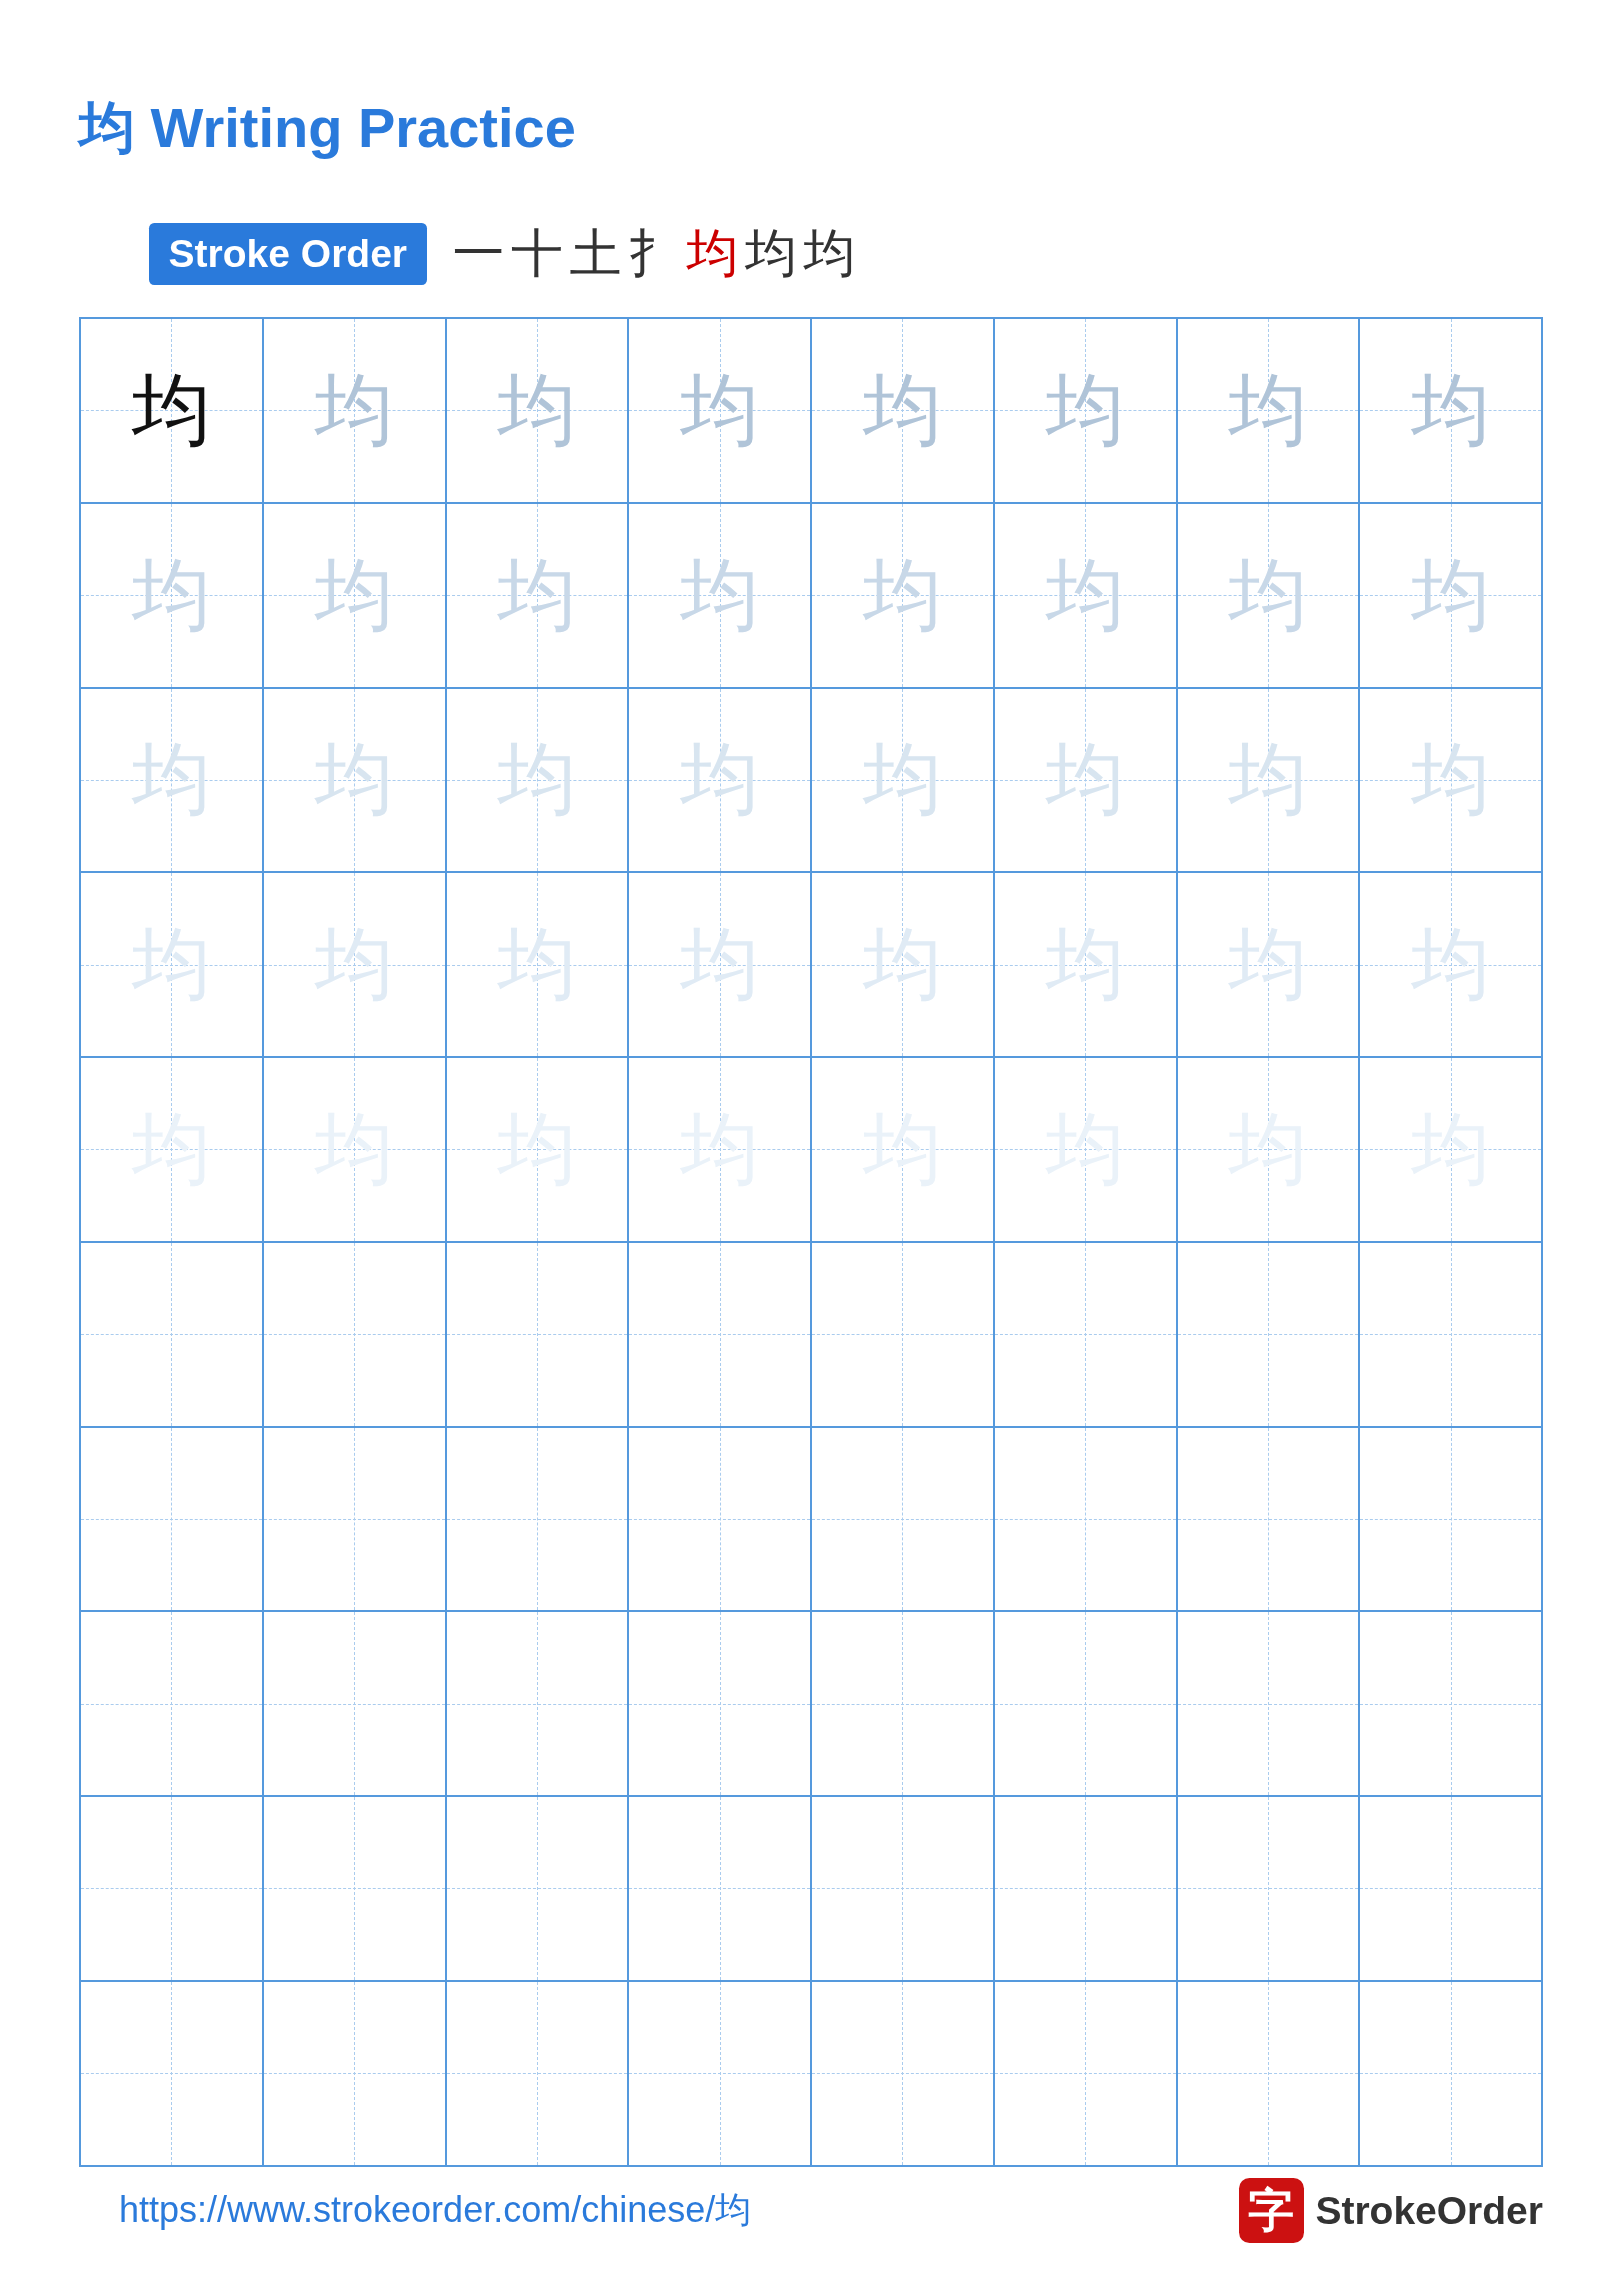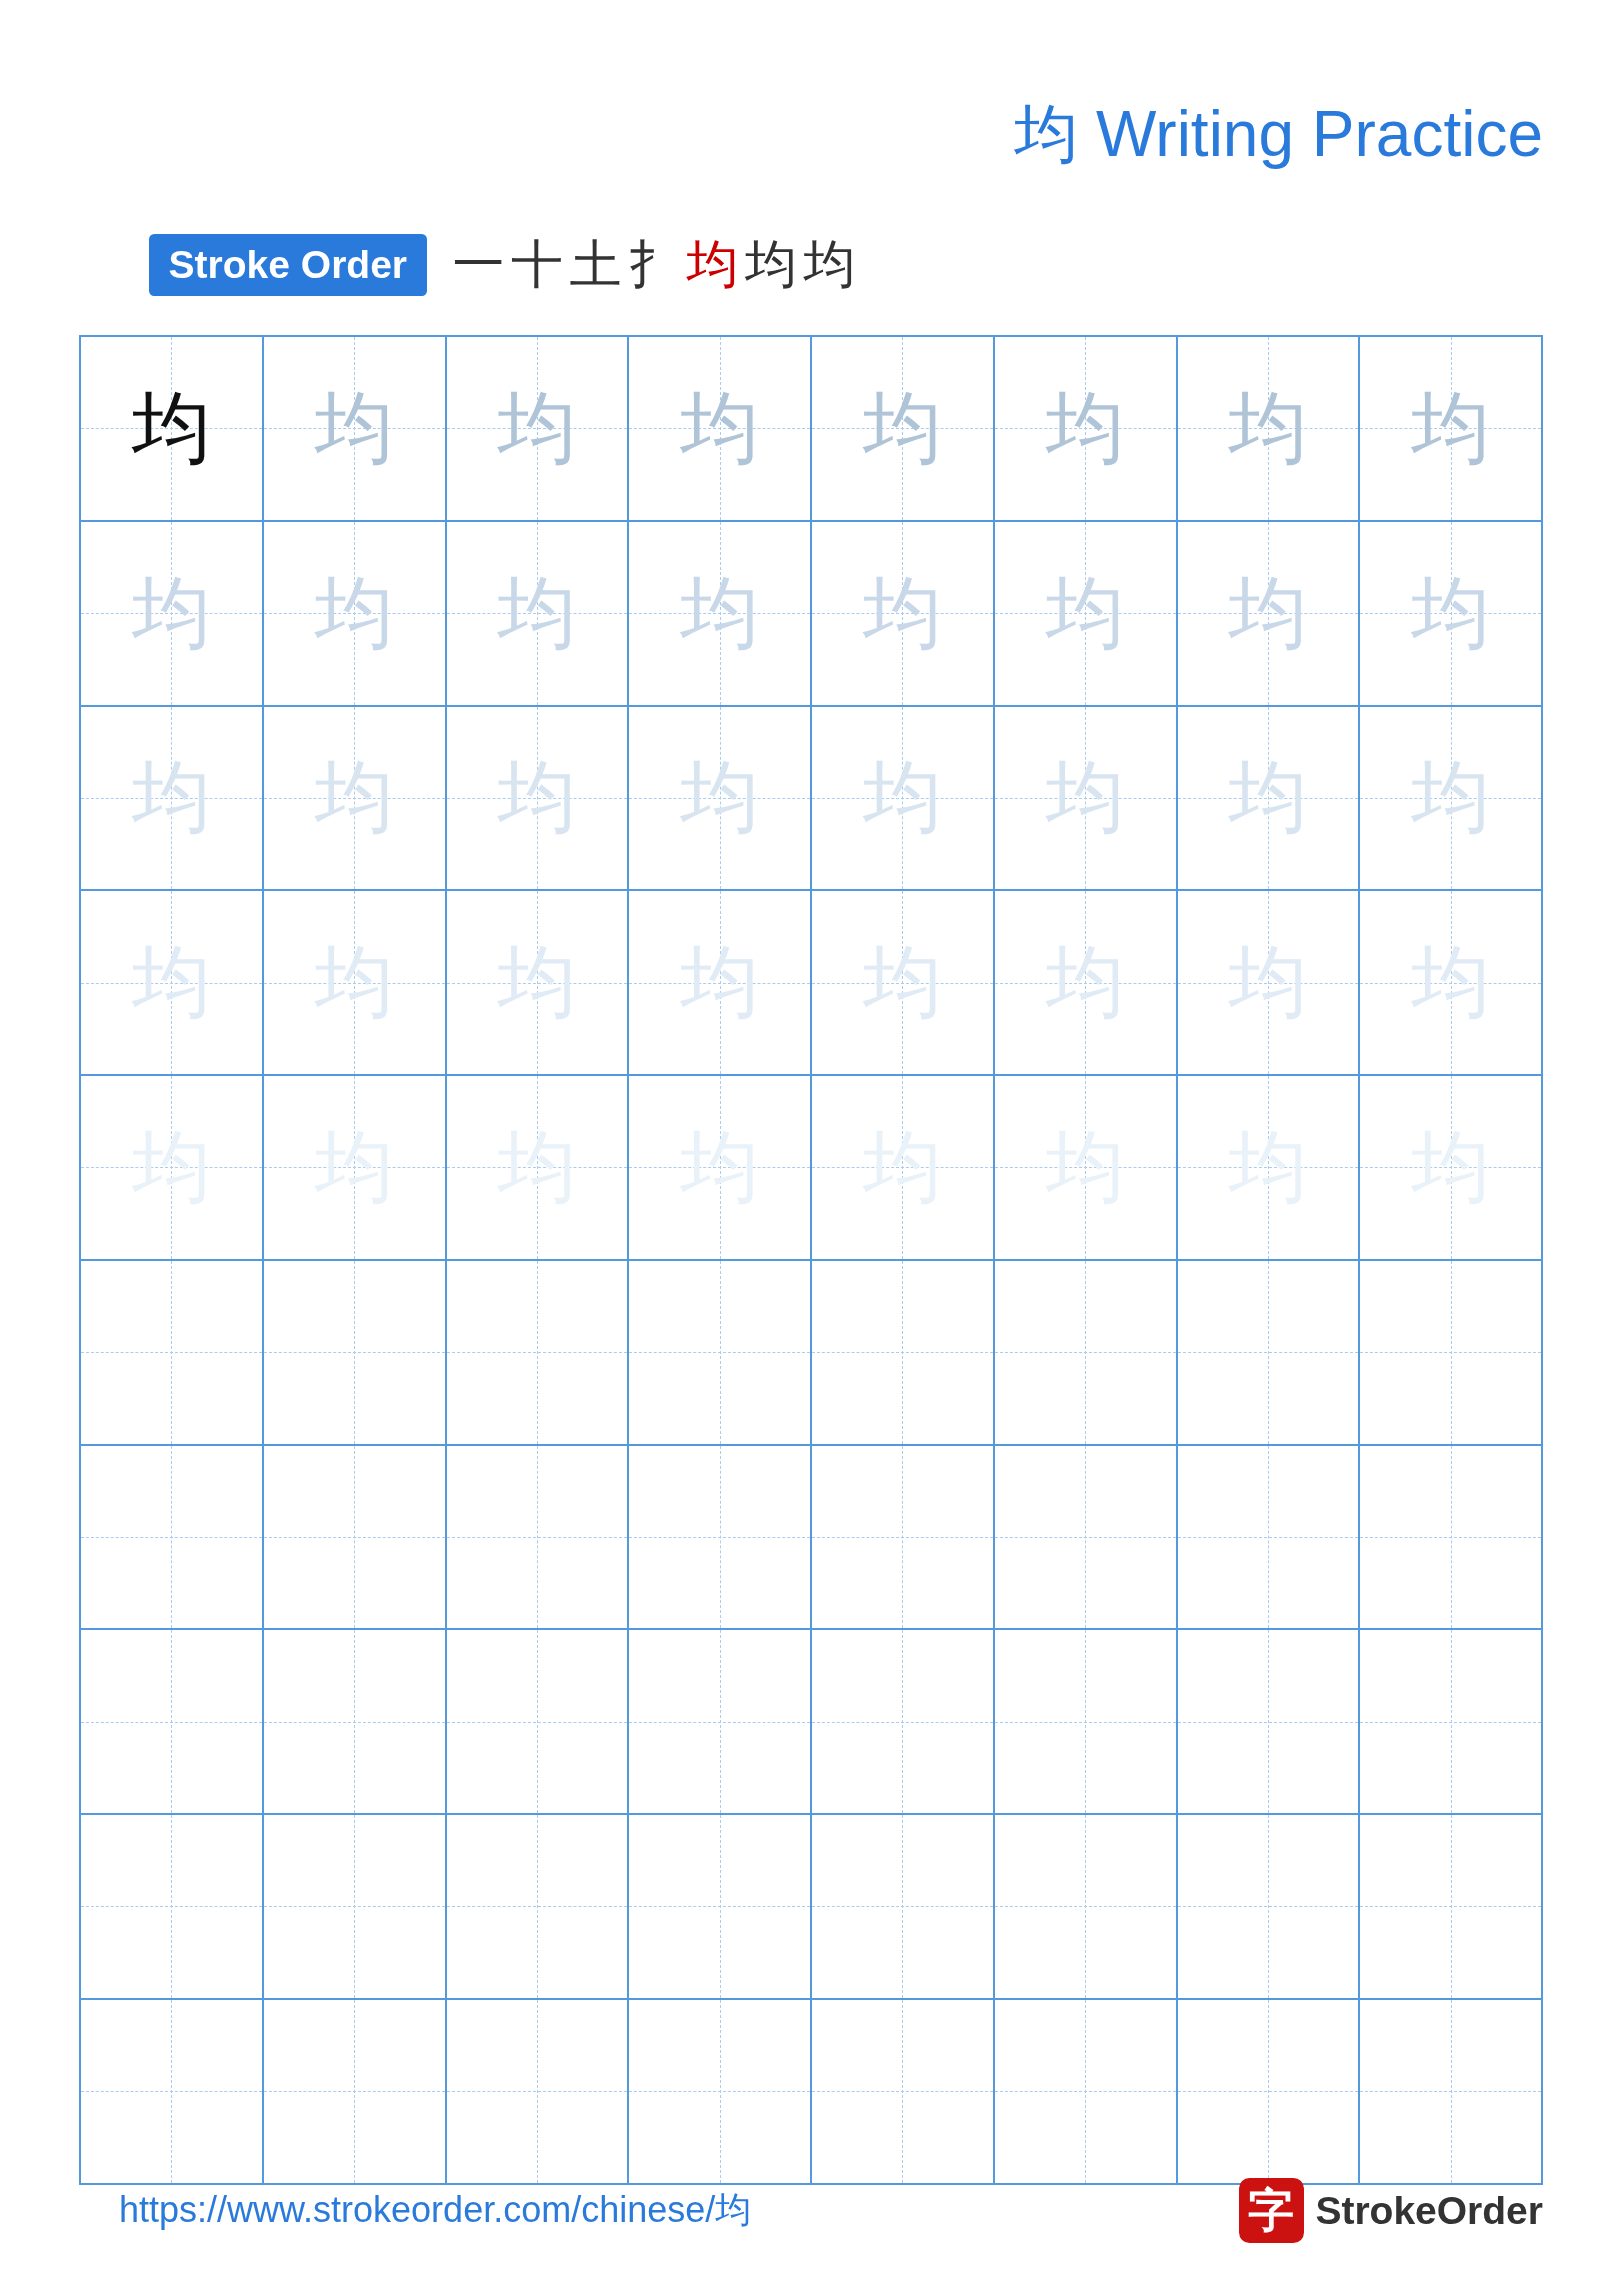--- a/index.html
+++ b/index.html
@@ -16,34 +16,34 @@
     .page {
       width: 1622px;
       height: 2295px;
       background: #ffffff;
       position: relative;
       padding: 52px 79px;
     }
 
     
     .title {
-      text-align: right;
+      text-align: left;
       margin-top: 39px;
       margin-bottom: 52px;
-      font-size: 64px;
-      font-weight: normal;
+      font-size: 56px;
+      font-weight: bold;
       color: #2a7adb;
       font-family: Arial, sans-serif;
     }
 
     
     .stroke-order-row {
       display: flex;
       align-items: center;
-      margin-bottom: 35px;
+      margin-bottom: 28px;
       margin-left: 26px;
       gap: 13px;
       padding-left: 44px;
     }
 
     .stroke-order-badge {
       background: #2a7adb;
       color: white;
       font-size: 39px;
       padding: 9.2px 19.6px;

